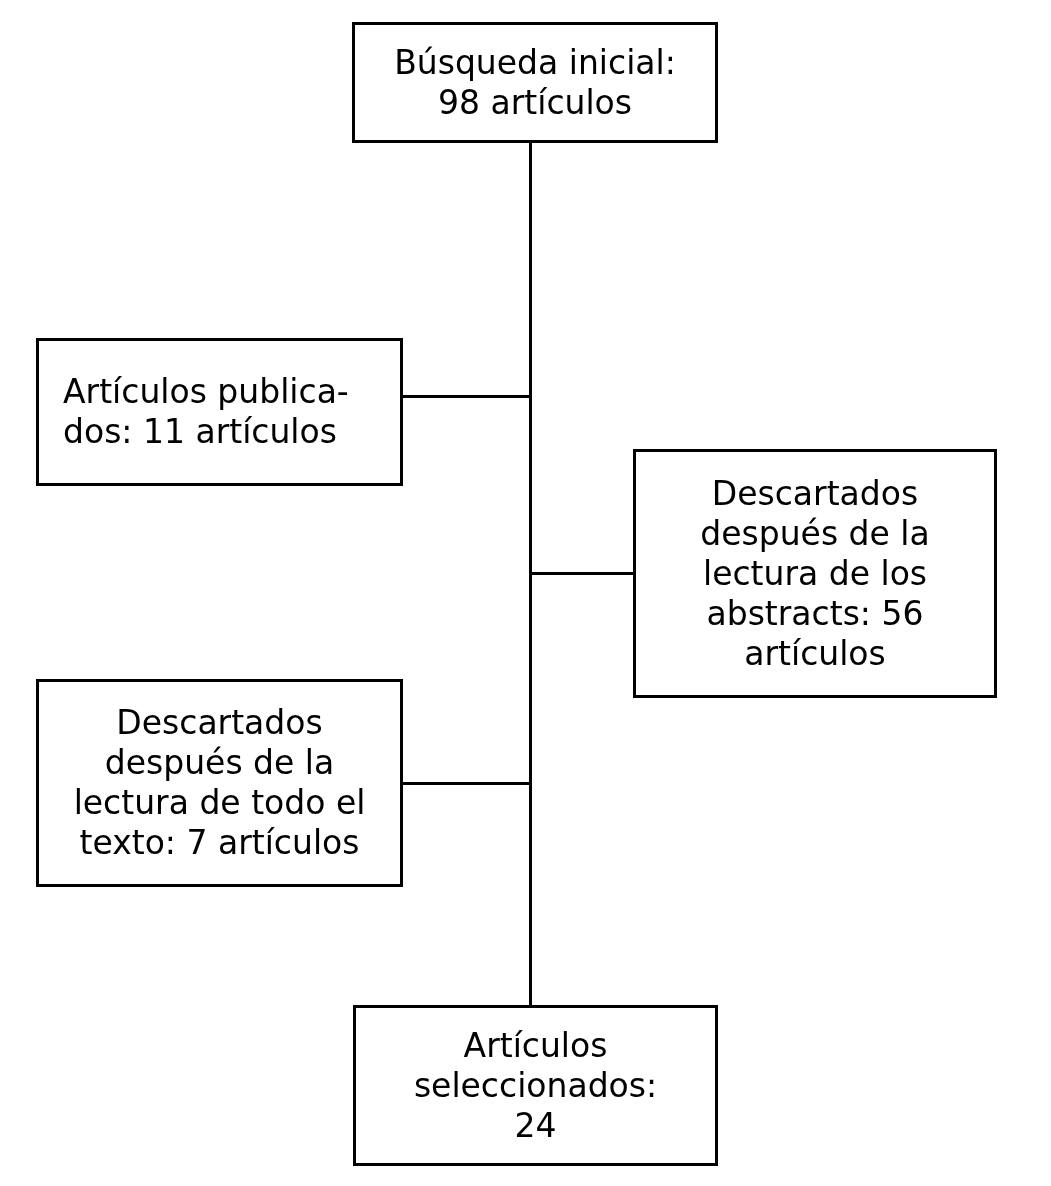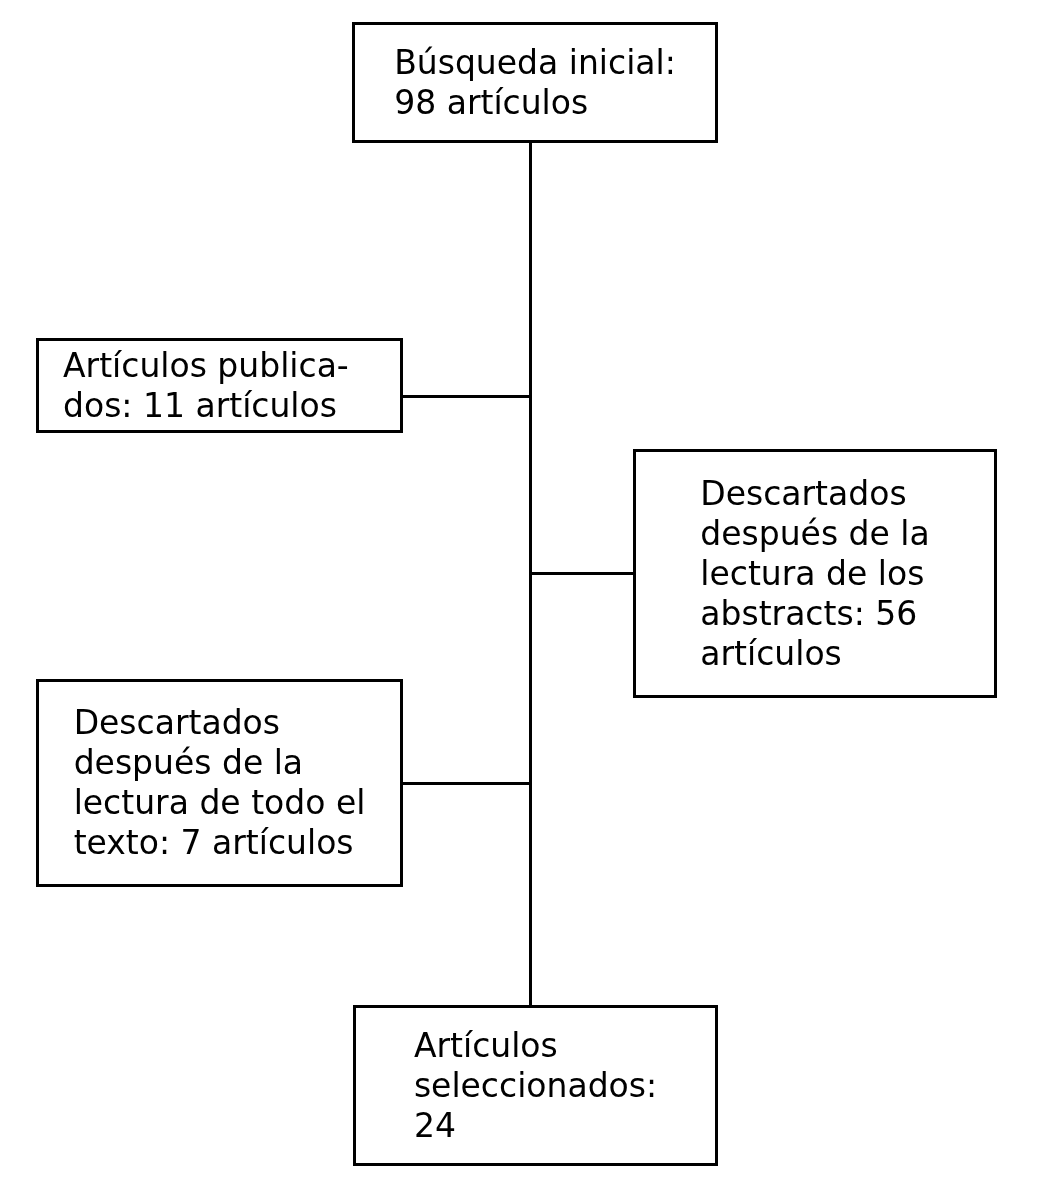--- a/index.html
+++ b/index.html
@@ -22,36 +22,37 @@
     border: 3px solid #000000;
     background: #ffffff;
     display: flex;
     align-items: center;
     justify-content: center;
   }
   .fbox .txt {
     font-size: 33px;
     line-height: 40px;
     white-space: pre-line;
+    text-align: center;
     color: #000000;
   }
   .fbox.align-left {
     justify-content: flex-start;
   }
   .fbox.align-left .txt {
     text-align: left;
     padding-left: 24px;
   }
   .conn {
     position: absolute;
     background: #000000;
   }
   
   .b-initial   { left: 352px; top: 22px;   width: 366px; height: 121px; }
-  .b-published { left: 36px;  top: 338px;  width: 367px; height: 95px; }
+  .b-published { left: 36px;  top: 338px;  width: 367px; height: 148px; }
   .b-abstracts { left: 633px; top: 449px;  width: 364px; height: 249px; }
   .b-fulltext  { left: 36px;  top: 679px;  width: 367px; height: 208px; }
   .b-selected  { left: 353px; top: 1005px; width: 365px; height: 161px; }
   
   .v-spine     { left: 529px; top: 143px; width: 3px;   height: 862px; }
   .h-published { left: 403px; top: 395px; width: 126px; height: 3px; }
   .h-abstracts { left: 532px; top: 572px; width: 101px; height: 3px; }
   .h-fulltext  { left: 403px; top: 782px; width: 126px; height: 3px; }
 </style>
 </head>

